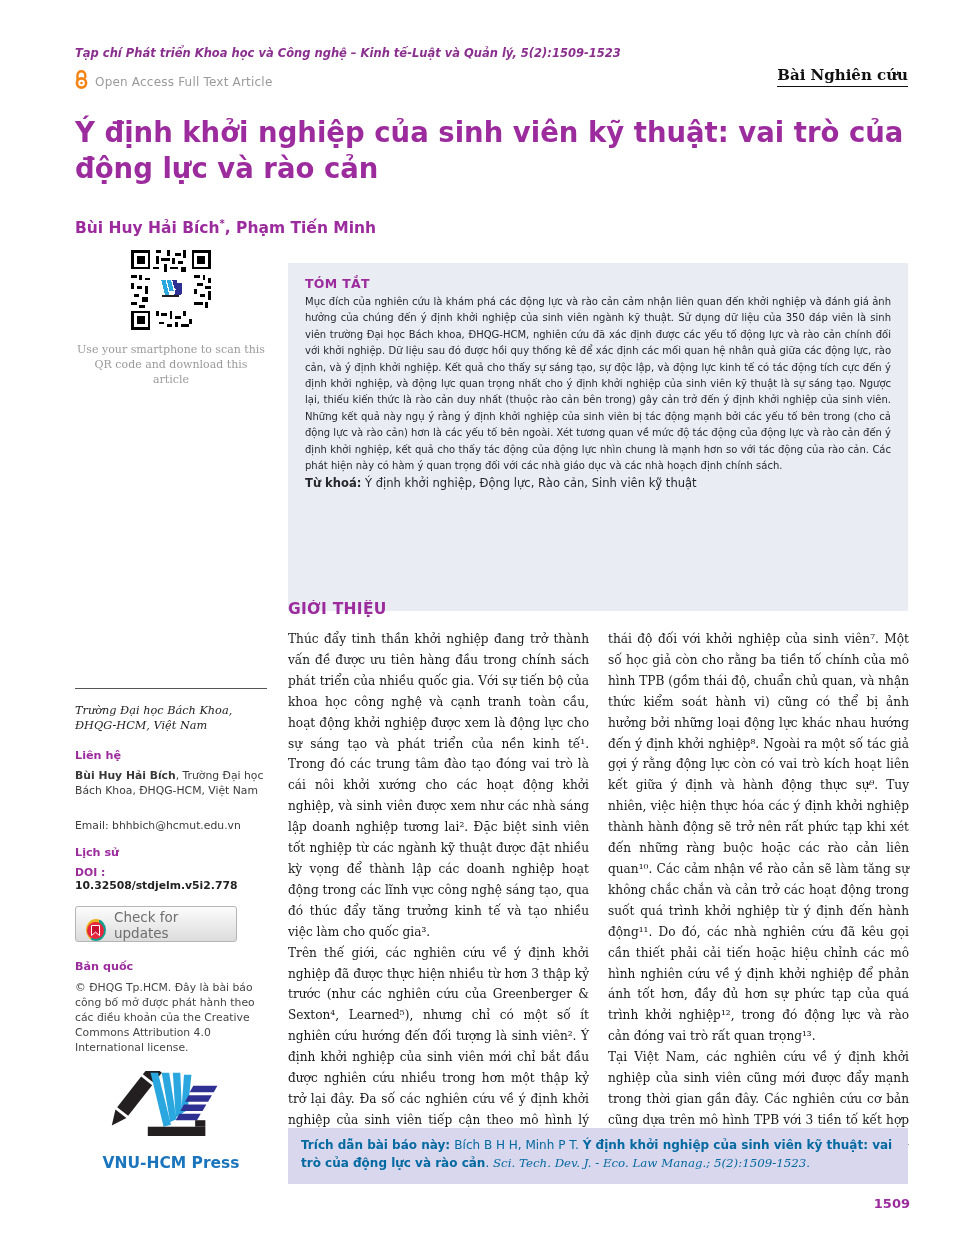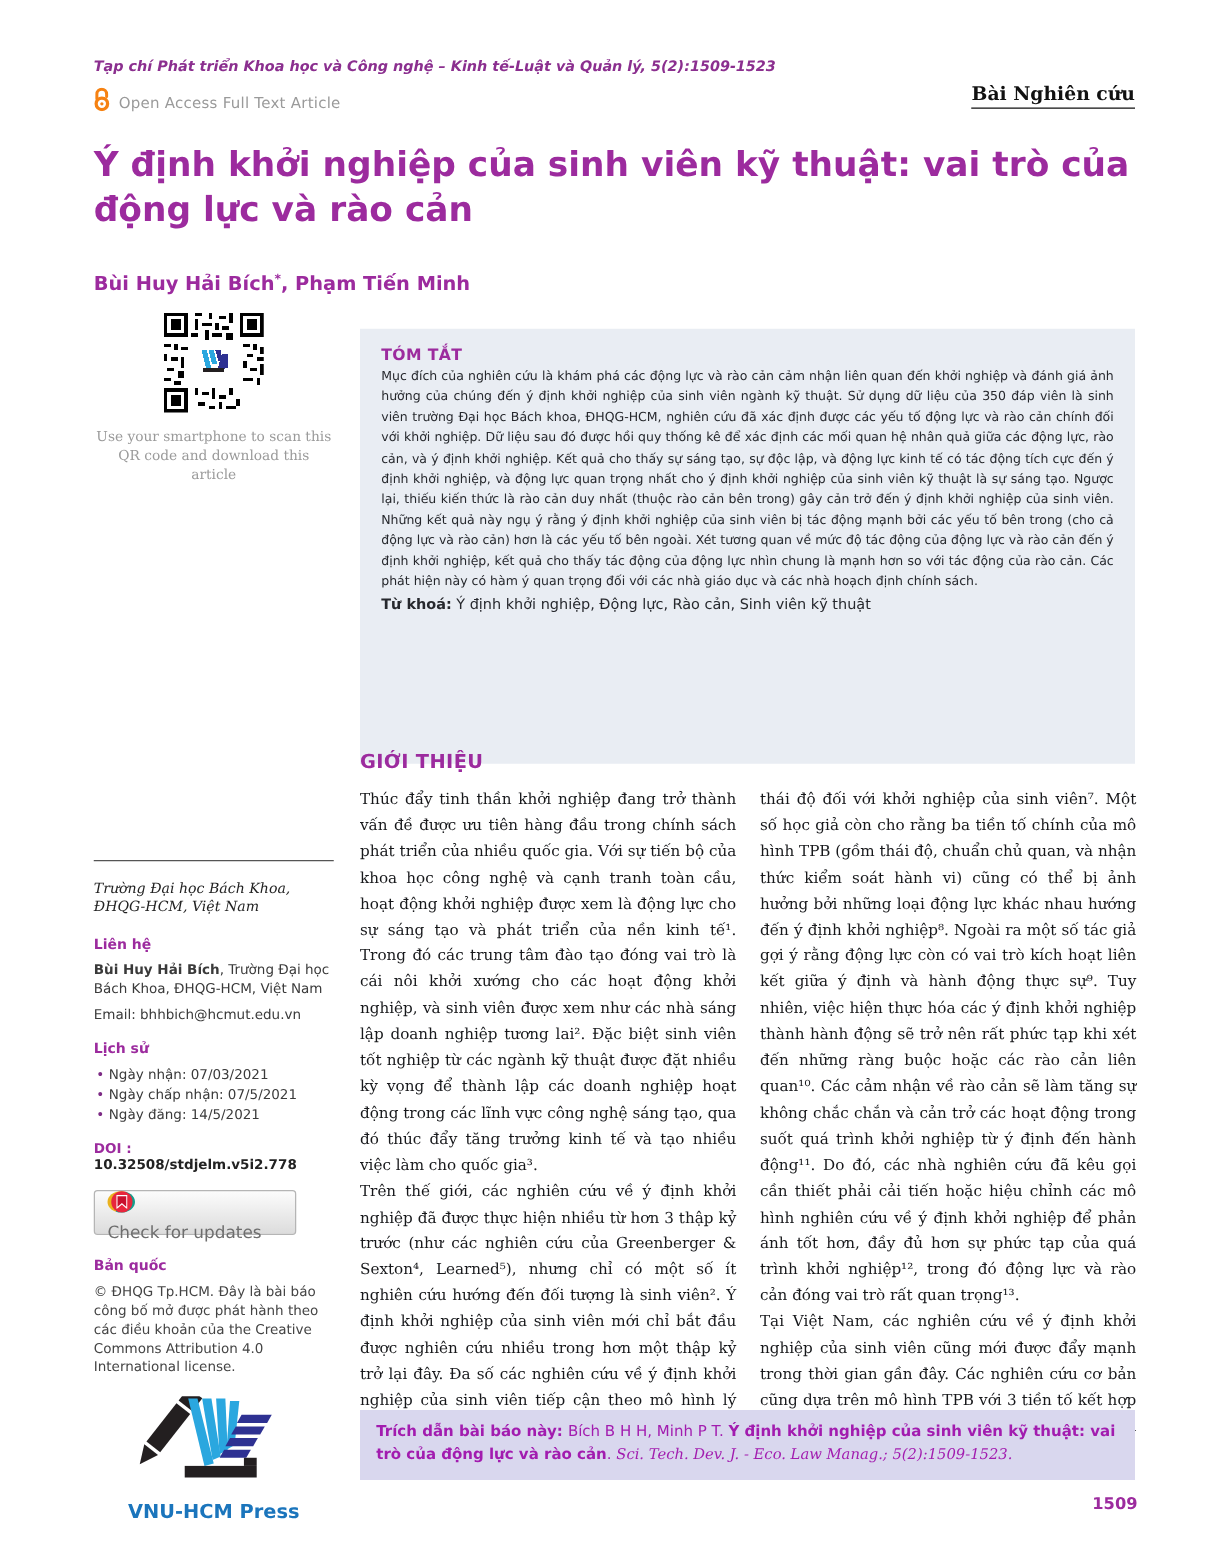--- a/index.html
+++ b/index.html
@@ -41,33 +41,33 @@
   }
   .abstract-heading { font-size:12.5px; font-weight:bold; color:#9c2b9e; margin-bottom:3px; letter-spacing:.3px; }
   .abstract-body { font-size:10px; line-height:16.4px; text-align:justify; color:#26282d; }
   .keywords-line { font-size:11.55px; line-height:16.4px; color:#26282d; margin-top:1px; }
   .keywords-line .kw-label { font-weight:bold; }
   
   .sidebar { position:absolute; left:75px; top:688px; width:192px; font-size:10.8px; color:#3a3a3a; }
   .sidebar .rule { border-top:1px solid #555; margin-bottom:14px; }
   .affiliation { font-family:"DejaVu Serif", serif; font-style:italic; font-size:11.3px; color:#222; line-height:15px; margin-bottom:16px; }
   .side-heading { color:#9c2b9e; font-weight:bold; font-size:11.2px; margin-bottom:7px; }
-  .contact-line { line-height:14.5px; margin-bottom:7px; }
+  .contact-line { line-height:14.5px; margin-bottom:21px; }
   .contact-line .c-name { font-weight:bold; }
   .email-line { margin-bottom:14px; }
   .history-list { list-style:none; margin-bottom:12px; }
   .history-list li { line-height:16px; padding-left:12px; position:relative; }
   .history-list li::before { content:"•"; position:absolute; left:2px; color:#7d2b85; }
   .doi-line { margin-bottom:14px; font-size:10.8px; }
   .doi-line .doi-label { color:#9c2b9e; font-weight:bold; }
   .doi-line .doi-value { color:#222; font-weight:bold; }
   .check-btn {
-    display:flex; align-items:flex-start; gap:8px; width:162px; height:36px;
+    display:flex; align-items:flex-end; gap:8px; width:162px; height:36px;
     background:linear-gradient(#fcfcfc,#dcdcdc); border:1px solid #b5b5b5; border-radius:3px;
-    padding:0 10px; cursor:pointer; margin:2px 0 18px 0;flex-direction:column;
+    padding:0 10px; cursor:pointer; margin:2px 0 18px 0;
   }
   .check-btn .cm-ring {
     width:22px; height:22px; border-radius:50%;
     background:conic-gradient(from 210deg, #eab21e 0 170deg, #149e8c 170deg 360deg);
     display:flex; align-items:center; justify-content:center;
   }
   .check-btn .cm-inner {
     width:17px; height:17px; border-radius:50%; background:#e8263d;
     display:flex; align-items:center; justify-content:center;
   }
@@ -77,21 +77,21 @@
   .press-logo .press-text { color:#1b75bc; font-weight:bold; font-size:15.5px; margin-top:2px; }
   
   .main-area { position:absolute; left:288px; top:600px; width:622px; height:558px; overflow:hidden; }
   .intro-heading { font-size:15.5px; font-weight:bold; color:#9c2b9e; letter-spacing:.3px; margin-bottom:11px; }
   .cols { display:flex; gap:19px; }
   .col { width:301px; font-family:"DejaVu Serif", serif; font-size:12.15px; line-height:20.9px; text-align:justify; color:#17181b; }
   .col p + p { margin-top:0; }
   
   .citation-box {
     position:absolute; left:288px; top:1128px; width:620px; min-height:56px;
-    background:#d9d7ee; padding:9px 13px; font-size:12px; line-height:17.5px; color:#a21caf;
+    background:#d9d7ee; padding:9px 13px; font-size:12px; line-height:17.5px; color:#0369a1;
   }
   .citation-box .cit-bold { font-weight:bold; }
   .citation-box .cit-italic { font-style:italic; font-family:"DejaVu Serif", serif; font-size:11.8px; }
   .page-number { position:absolute; right:60px; top:1196px; font-size:13px; font-weight:bold; color:#9c2b9e; }
 </style>
 </head>
 <body>
 
 <div class="page">
 
@@ -195,25 +195,20 @@
 
   <div class="sidebar">
     <div class="rule"></div>
     <div class="affiliation">Trường Đại học Bách Khoa, ĐHQG-HCM, Việt Nam</div>
 
     <div class="side-heading">Liên hệ</div>
     <div class="contact-line"><span class="c-name">Bùi Huy Hải Bích</span><span>, Trường Đại học Bách Khoa, ĐHQG-HCM, Việt Nam</span></div>
     <div class="email-line">Email: bhhbich@hcmut.edu.vn</div>
 
     <div class="side-heading">Lịch sử</div>
-    <ul class="history-list">
-      <li>Ngày nhận: 07/03/2021</li>
-      <li>Ngày chấp nhận: 07/5/2021</li>
-      <li>Ngày đăng: 14/5/2021</li>
-    </ul>
 
     <div class="doi-line"><span class="doi-label">DOI : </span><span class="doi-value">10.32508/stdjelm.v5i2.778</span></div>
 
     <div class="check-btn">
       <span class="cm-ring">
         <span class="cm-inner">
           <svg width="9" height="11" viewBox="0 0 9 11">
             <path d="M0.5 0.5 h8 v10 l-4 -3.4 l-4 3.4 z" fill="#c8102e" stroke="#ffffff" stroke-width="1"></path>
           </svg>
         </span>

